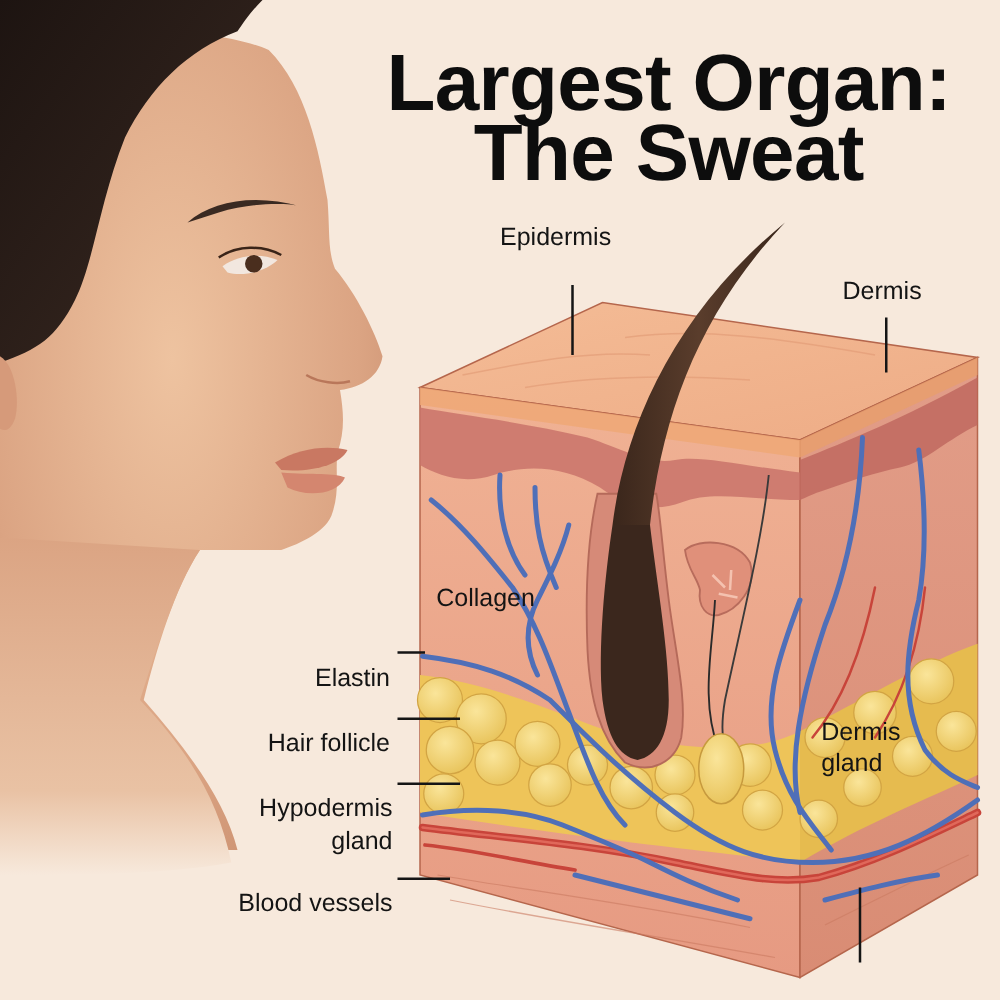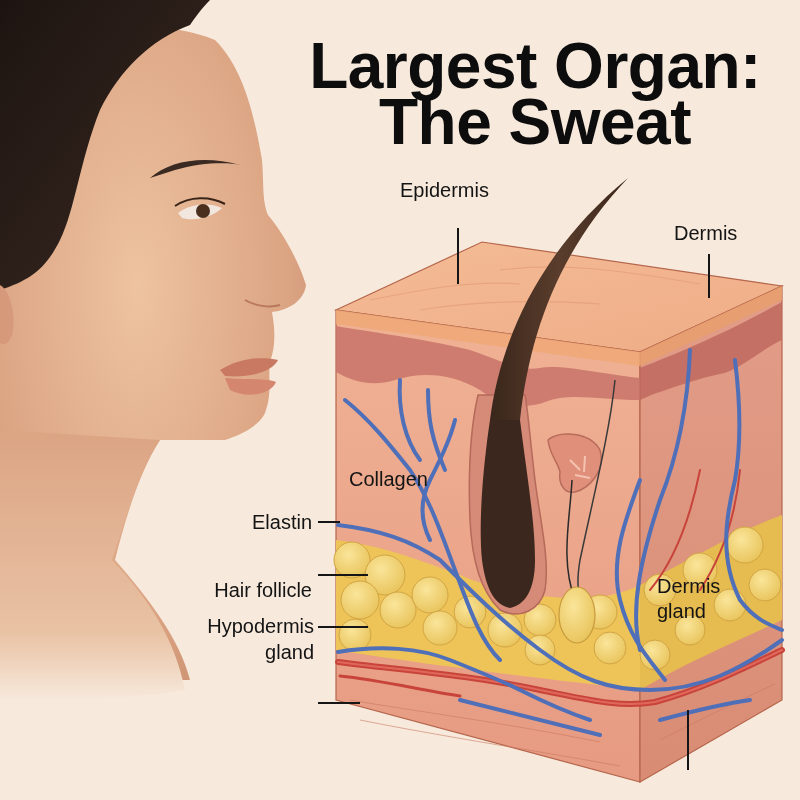--- a/index.html
+++ b/index.html
@@ -12,21 +12,21 @@
   .canvas { position: absolute; inset: 0; }
   .title {
     position: absolute; left: 300px; top: 22px; width: 470px;
     text-align: center; font-weight: 700; color: #0d0d0d;
     font-size: 64px; line-height: 56px; letter-spacing: -0.5px; margin-top: 16px;
   }
   .label {
     position: absolute; color: #141414; font-size: 20px; line-height: 24px;
     white-space: nowrap;
   }
-  .label.right { text-align: right; }
+  .label.right { text-align: right; margin-top: 21px; }
   .leader { position: absolute; background: #151515; }
   svg { position: absolute; left: 0; top: 0; }
 </style>
 </head>
 <body>
 
 <div class="canvas">
 
   <svg width="800" height="800" viewBox="0 0 800 800">
     <defs>
@@ -187,29 +187,30 @@
   <div class="leader" style="left:457px; top:228px; width:2px; height:56px;"></div>
 
   <div class="label" style="left:674px; top:221px;">Dermis</div>
   <div class="leader" style="left:708px; top:254px; width:2px; height:44px;"></div>
 
   <div class="label" style="left:349px; top:467px;">Collagen</div>
 
   <div class="label right" style="left:200px; top:510px; width:112px;">Elastin</div>
   <div class="leader" style="left:318px; top:521px; width:22px; height:2px;"></div>
 
-  <div class="label right" style="left:150px; top:578px; width:162px;">Hair follicle</div>
+  <div class="label right" style="left:150px; top:562px; width:162px;">Hair follicle</div>
   <div class="leader" style="left:318px; top:574px; width:50px; height:2px;"></div>
 
   <div class="label right" style="left:150px; top:613px; width:164px; line-height:26px;">
     <div>Hypodermis</div>
     <div>gland</div>
   </div>
   <div class="leader" style="left:318px; top:626px; width:50px; height:2px;"></div>
 
+  <div class="label right" style="left:130px; top:690px; width:184px;">Blood vessels</div>
   <div class="leader" style="left:318px; top:702px; width:42px; height:2px;"></div>
 
   <div class="label" style="left:657px; top:574px; line-height:25px;">
     <div>Dermis</div>
     <div>gland</div>
   </div>
 
   <div class="leader" style="left:687px; top:710px; width:2px; height:60px;"></div>
 
 </div>

